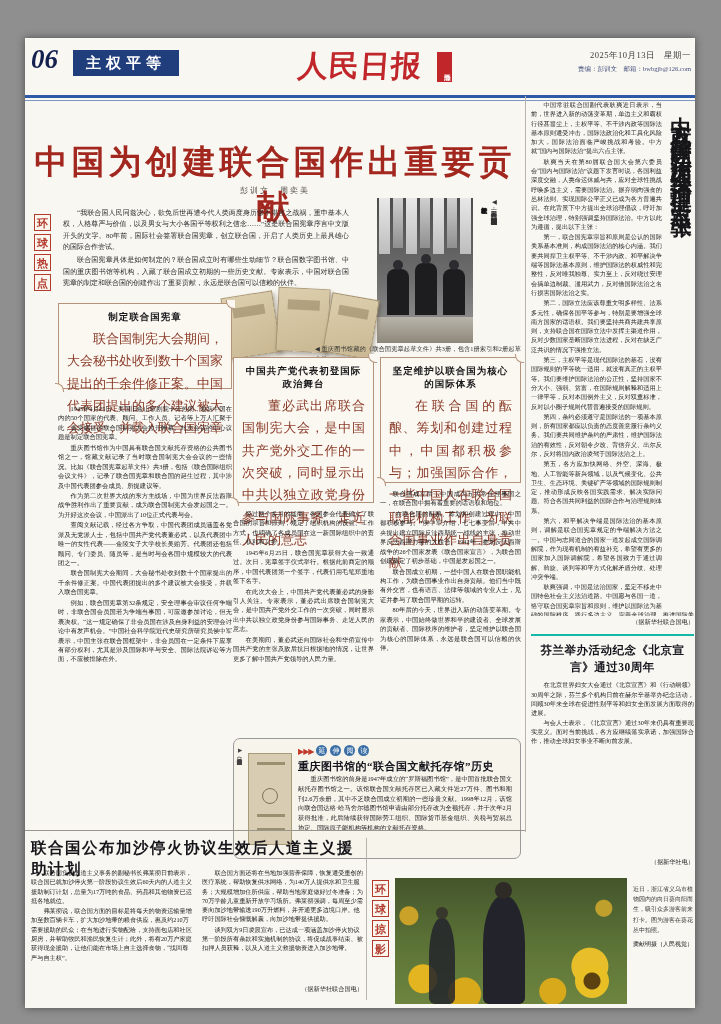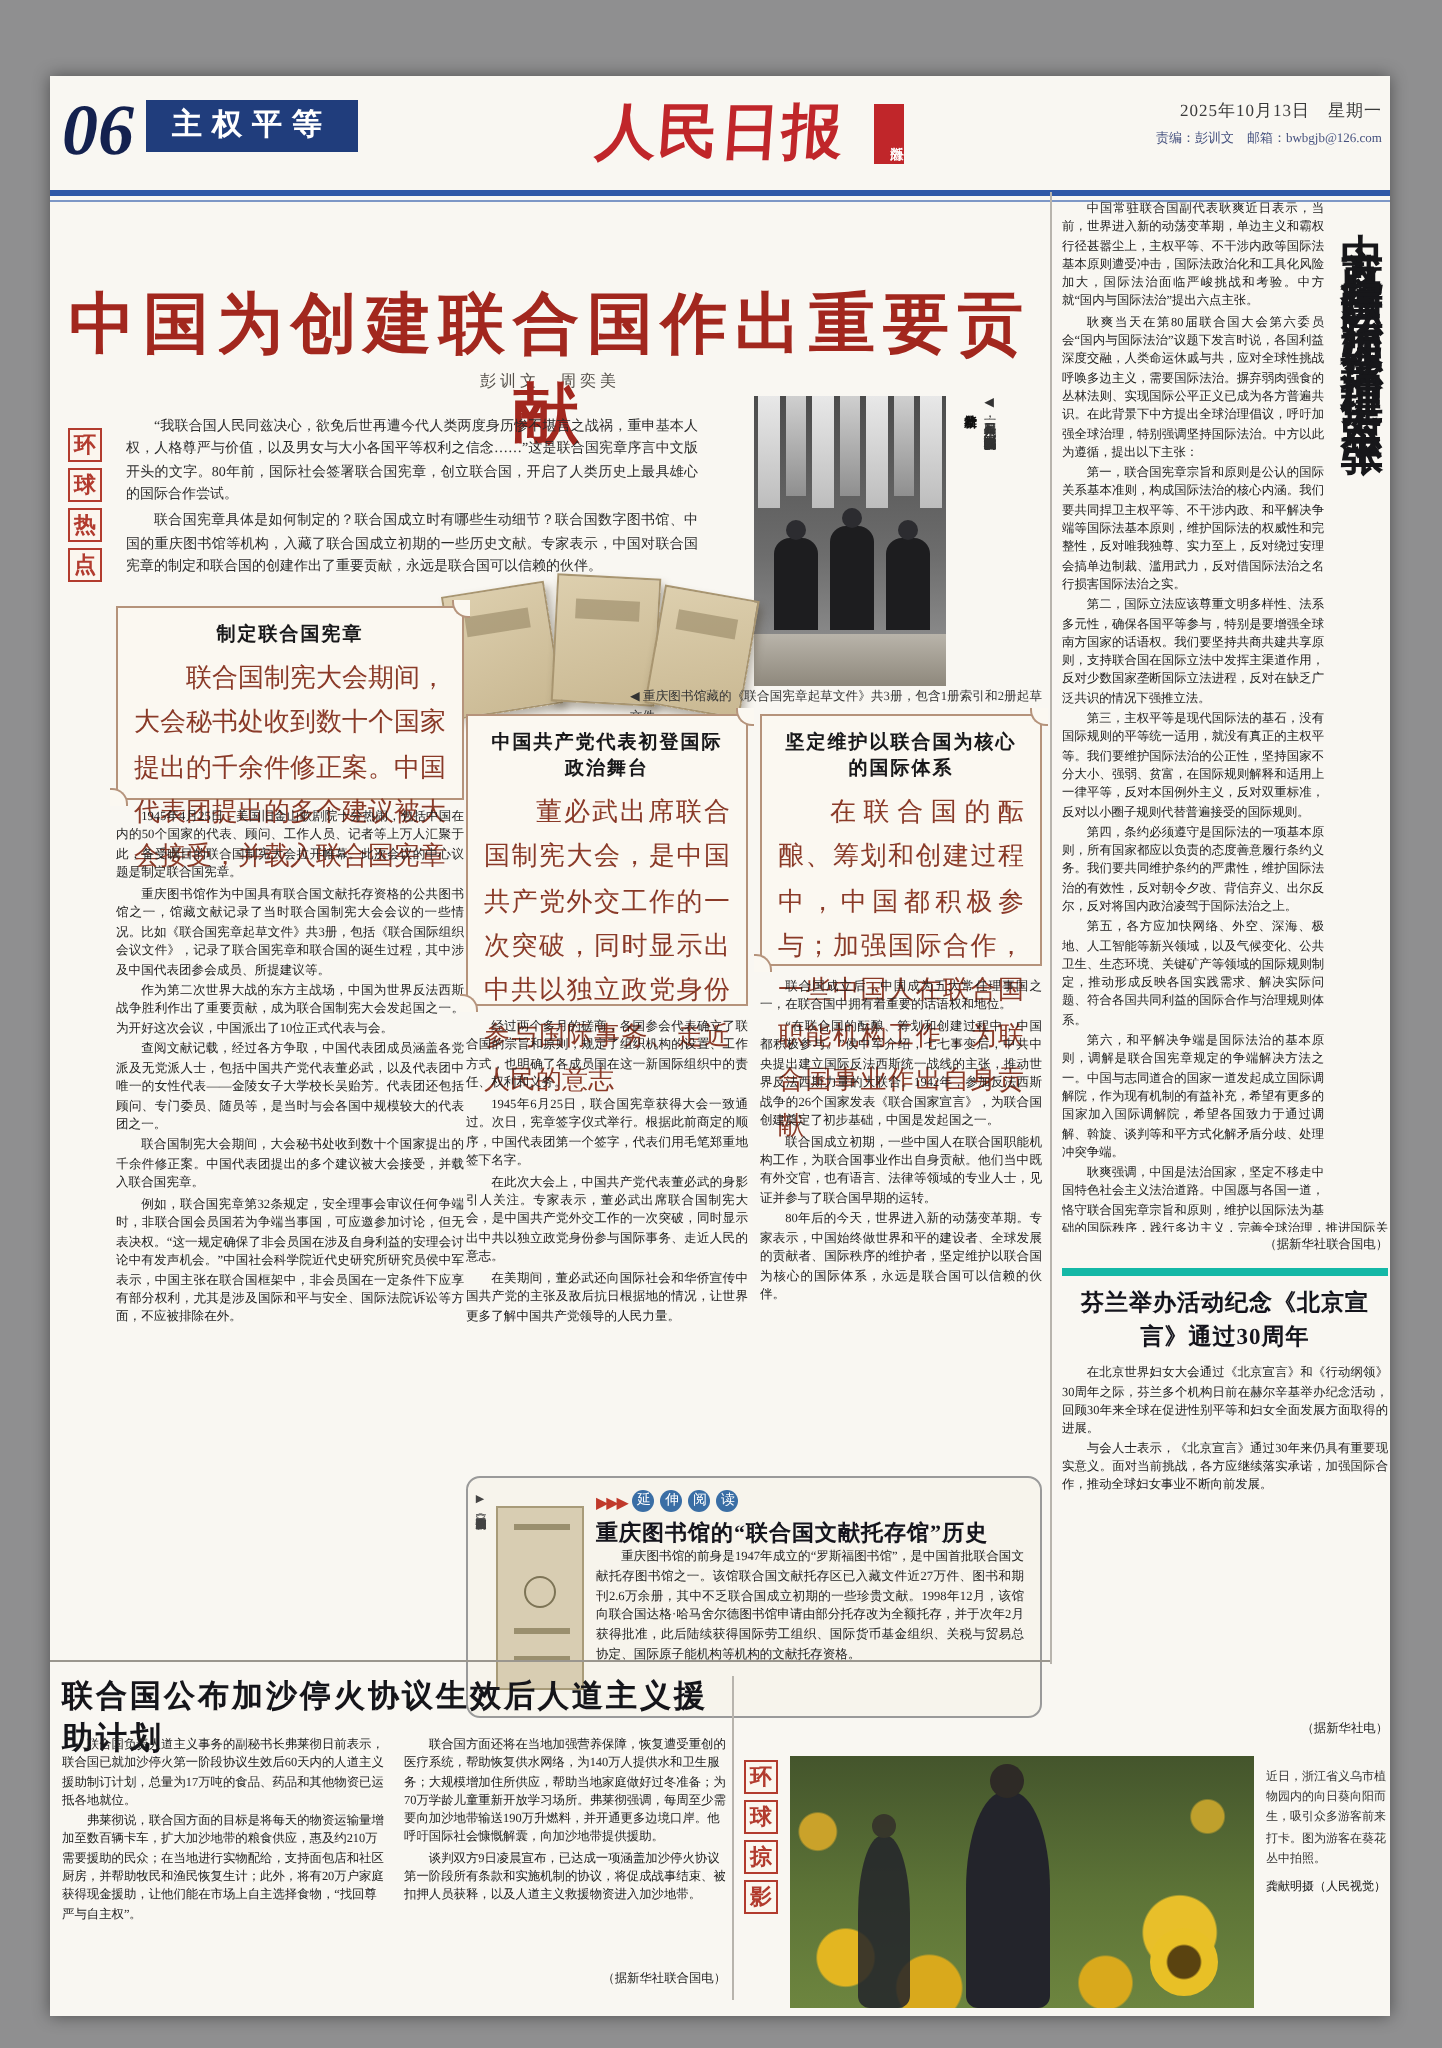--- a/index.html
+++ b/index.html
@@ -5,21 +5,21 @@
   * { margin:0; padding:0; box-sizing:border-box; }
   html,body { width:721px; height:1024px; }
   body { background:#8f8f90; font-family:"Liberation Serif","DejaVu Serif",serif; overflow:hidden; }
   .page { position:absolute; left:25px; top:38px; width:670px; height:970px;
           background:#f9f7f2; box-shadow:0 0 8px rgba(0,0,0,.45); overflow:hidden; }
   .abs { position:absolute; }
   .jt { text-align:justify; }
   .para { text-indent:2em; }
 
   
-  .pagenum { left:6px; top:6px; font-size:36px; font-weight:bold; font-style:italic; color:#14214f; }
+  .pagenum { left:6px; top:6px; font-size:27px; font-weight:bold; font-style:italic; color:#14214f; }
   .section-box { left:48px; top:12px; width:106px; height:26px; background:#203d7c; color:#fff;
                  font-size:15px; font-weight:bold; letter-spacing:5px; text-align:center; line-height:26px;
                  font-family:"Liberation Sans",sans-serif; }
   .masthead { left:255px; top:8px; width:160px; text-align:center; color:#c0262a;
               font-size:30px; font-weight:900; letter-spacing:1px; transform:skewX(-4deg); }
   .seal { left:412px; top:14px; width:15px; height:30px; background:#c0262a; color:#fff;
           font-size:7px; line-height:9px; text-align:center; writing-mode:vertical-rl;
           font-family:"Liberation Sans",sans-serif; padding-top:2px; }
   .dateblock { right:4px; top:12px; text-align:right; color:#3a3a3a; }
   .date1 { font-size:8.5px; letter-spacing:.5px; }
@@ -67,21 +67,21 @@
   .bookscap { left:290px; top:306px; width:206px; font-size:6.3px; line-height:1.55; color:#333; }
   .bookscap .credit { display:block; text-align:right; color:#111; }
 
   
   .dbox { border:1px solid #b5937b; background:#fbf8f1; padding:7px 8px 4px; }
   .dbox::before,.dbox::after { content:""; position:absolute; width:8px; height:8px; border:1px solid #b5937b; background:#fbf8f1; }
   .dbox::before { top:-4px; right:-4px; border-radius:0 0 0 8px; border-top:none; border-right:none; }
   .dbox::after { bottom:-4px; left:-4px; border-radius:0 8px 0 0; border-bottom:none; border-left:none; }
   .dbox h3 { font-size:9.5px; text-align:center; color:#18181a; margin-bottom:4px; letter-spacing:1px; }
   .dbox .sum { font-size:13px; line-height:1.72; color:#8a3a28; text-indent:2em; }
-  .box1 { left:33px; top:265px; width:174px; height:97px; }
+  .box1 { left:33px; top:265px; width:174px; height:86px; }
   .box2 { left:208px; top:319px; width:141px; height:146px; }
   .box3 { left:355px; top:319px; width:141px; height:126px; }
 
   .coltext { font-size:6.3px; line-height:1.5; color:#222; overflow:hidden; }
   .col1 { left:33px; top:366px; width:174px; height:432px; }
   .col2 { left:208px; top:471px; width:141px; height:226px; }
   .col3 { left:355px; top:451px; width:141px; height:246px; }
   .coltext p { margin-bottom:1px; }
 
   
@@ -100,21 +100,21 @@
   .lb-body { font-size:6.3px; line-height:1.55; color:#222; text-indent:2em; }
 
   
   .vrule { left:500px; top:58px; width:1px; height:736px; background:#b8b4ad; }
   .r1wrap { left:506px; top:62px; width:163px; height:516px; overflow:hidden; }
   .vheadline { float:right; writing-mode:vertical-rl; font-size:21px; font-weight:900; color:#17171a;
                letter-spacing:5px; height:510px; margin-left:5px; line-height:27px; }
   .r1text { font-size:6.2px; line-height:1.5; color:#222; }
   .r1text p { margin-bottom:1px; }
   .r1credit { left:506px; top:580px; width:163px; font-size:6.2px; text-align:right; color:#222; }
-  .r2wrap { left:506px; top:596px; width:163px; border-top:4px solid #14b8a6; padding-top:6px; }
+  .r2wrap { left:506px; top:596px; width:163px; border-top:2px solid #14b8a6; padding-top:6px; }
   .r2head { font-size:11.5px; font-weight:bold; color:#14141c; line-height:1.45; text-align:center; letter-spacing:.5px; margin-bottom:5px; }
   .r2text { font-size:6.2px; line-height:1.5; color:#222; height:176px; overflow:hidden; }
   .r2credit { font-size:6.2px; text-align:right; color:#222; margin-top:2px; }
 
   
   .bdiv { left:0; top:792px; width:500px; height:1px; background:#9a968e; }
   .bhead { left:6px; top:800px; width:330px; font-size:15.5px; font-weight:900; color:#15151a; letter-spacing:1.5px; }
   .bbody { left:6px; top:830px; width:332px; height:128px; column-count:2; column-gap:10px;
            font-size:6.2px; line-height:1.5; color:#222; overflow:hidden; }
   .bbody p { margin-bottom:1px; }

